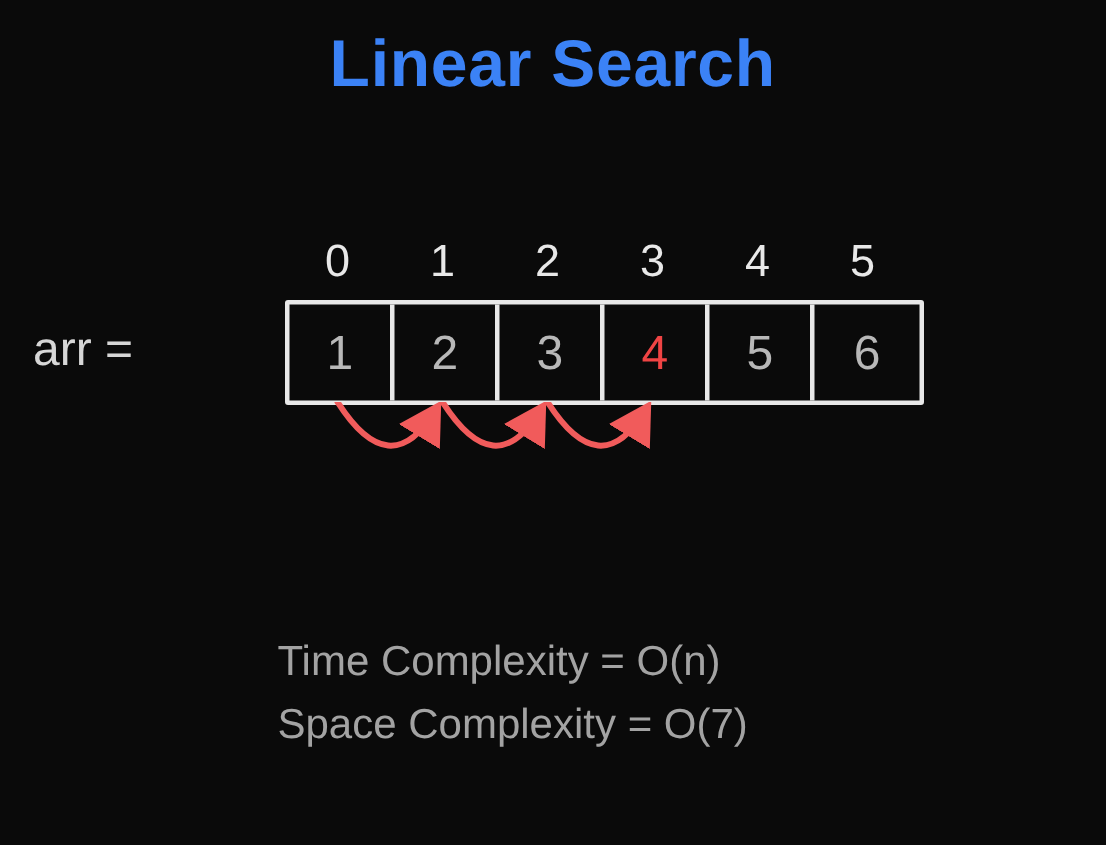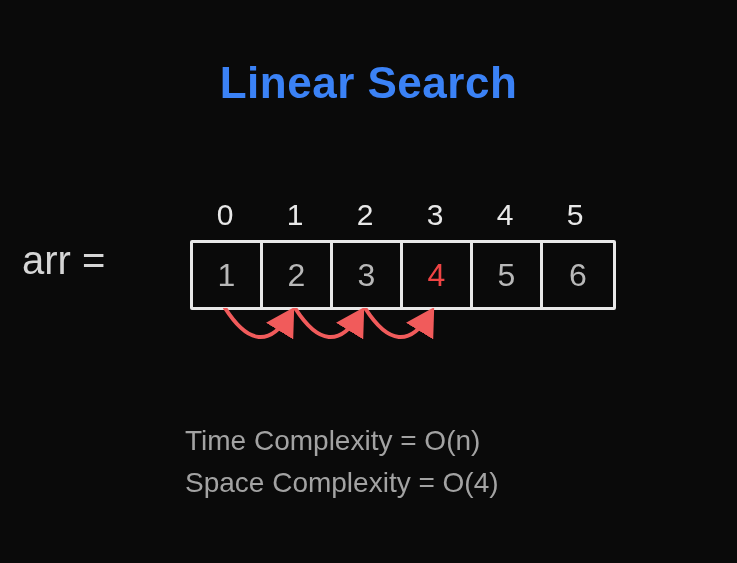--- a/index.html
+++ b/index.html
@@ -11,32 +11,31 @@
     position: relative;
     overflow: hidden;
   }
   .title {
     color: #3b82f6;
     font-size: 44px;
     font-weight: 600;
     text-align: center;
     padding-top: 18px;
     letter-spacing: 0.5px;
-    margin-top: 40px;
   }
   .diagram {
     position: relative;
     margin-top: 90px;
   }
   .arr-label {
     position: absolute;
     left: 22px;
-    top: 40px;
+    top: 56px;
     color: #d6d6d6;
-    font-size: 40px;
+    font-size: 32px;
     font-weight: 400;
   }
   .array-wrap {
     position: absolute;
     left: 190px;
     top: 0;
   }
   .indices {
     display: flex;
   }
@@ -120,14 +119,14 @@
       <path d="M35,0 Q70,55 100,6" fill="none" stroke="#f15b5b" stroke-width="4" stroke-linecap="round" marker-end="url(#ah)"></path>
       <path d="M105,0 Q140,55 170,6" fill="none" stroke="#f15b5b" stroke-width="4" stroke-linecap="round" marker-end="url(#ah)"></path>
       <path d="M175,0 Q210,55 240,6" fill="none" stroke="#f15b5b" stroke-width="4" stroke-linecap="round" marker-end="url(#ah)"></path>
     </svg>
 
   </div>
 </div>
 
 <div class="complexity">
   <div>Time Complexity = O(n)</div>
-  <div>Space Complexity = O(4)</div>
+  <div>Space Complexity = O(7)</div>
 </div>
 
 </body></html>

